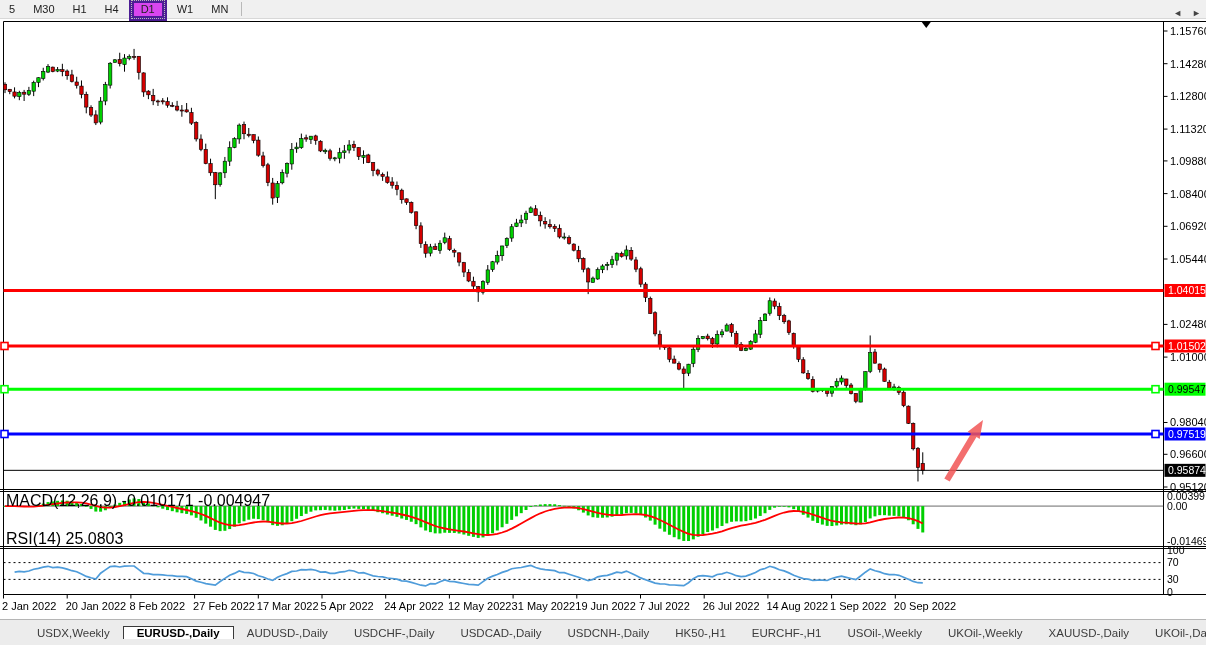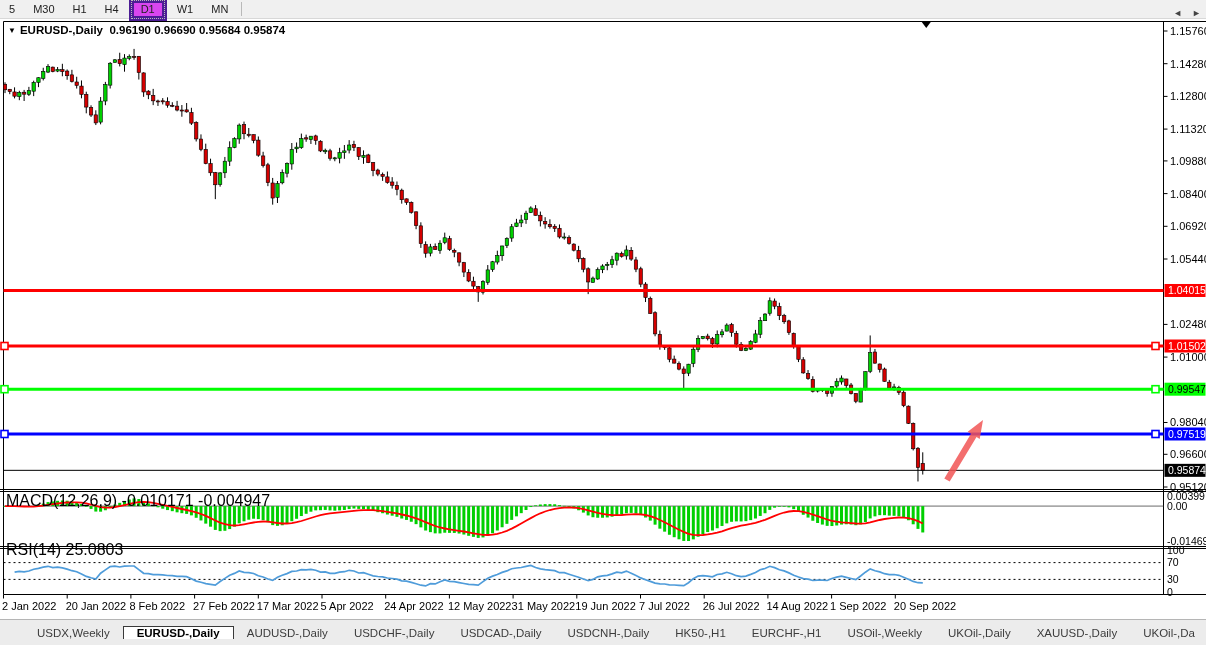--- a/index.html
+++ b/index.html
@@ -11,21 +11,21 @@
            border-bottom:1px solid #d8d8d8;display:flex;align-items:center;
            font-size:11px;color:#222;z-index:5;}
   .tfbtn{padding:1px 8px;margin:0 1px;line-height:13px;}
   .tfbtn.active{background:#d946ef;border:5px solid #4c1d95;outline:1px dotted #bbb;outline-offset:-3px;padding:0 7px;}
   .tfsep{width:1px;height:14px;background:#b9b9b9;margin:0 4px;}
   
   .chart-header{position:absolute;top:24px;left:8px;font-size:11.5px;font-weight:bold;color:#000;z-index:4;letter-spacing:0;}
   .chart-header .tri{font-size:8px;vertical-align:1px;margin-right:4px;}
   .ind-label{position:absolute;font-size:16px;color:#000;z-index:4;}
   #macd-label{top:492px;left:6px;}
-  #rsi-label{top:541px;left:6px;}
+  #rsi-label{top:530px;left:6px;}
   
   .tabbar{position:absolute;left:0;top:619px;width:1206px;height:26px;background:#ececec;
           border-top:1px solid #b5b5b5;display:flex;align-items:center;font-size:11.5px;
           color:#3c3c3c;padding-left:24px;box-sizing:border-box;z-index:5;}
   .tab{display:flex;align-items:center;padding:0 13px;white-space:nowrap;}
   .tab.active{background:#fff;border:1px solid #3a3a3a;border-bottom:none;font-weight:bold;color:#000;}
   .tabsep{width:1px;height:12px;background:#9f9f9f;align-self:center;}
   .tab-scroll{position:absolute;right:3px;top:0;height:26px;display:flex;align-items:center;gap:6px;
               font-size:9px;color:#444;z-index:6;}
   .tab-scroll span{padding:1px 2px;}
@@ -720,23 +720,20 @@
       <line x1="767.9000000000001" y1="594.5" x2="767.9000000000001" y2="598.5" stroke="#000" stroke-width="1"></line>
       <text x="766.4000000000001" y="610" font-size="11" fill="#000">14 Aug 2022</text>
       <line x1="831.6" y1="594.5" x2="831.6" y2="598.5" stroke="#000" stroke-width="1"></line>
       <text x="830.1" y="610" font-size="11" fill="#000">1 Sep 2022</text>
       <line x1="895.3000000000001" y1="594.5" x2="895.3000000000001" y2="598.5" stroke="#000" stroke-width="1"></line>
       <text x="893.8000000000001" y="610" font-size="11" fill="#000">20 Sep 2022</text>
       <polygon points="921.76,22 930.76,22 926.26,28" fill="#000000"></polygon>
       <polygon points="944.3,478.4 971.0,433.8 967.7,431.8 983.0,420.0 979.7,439.0 976.5,437.1 949.7,481.6" fill="#f15555" fill-opacity="0.85"></polygon>
     </svg>
 
-  <div class="chart-header">
-    <span class="tri">▼</span><span>EURUSD-,Daily</span>&nbsp;&nbsp;<span>0.96190 0.96690 0.95684 0.95874</span>
-  </div>
 
   <div class="ind-label" id="macd-label">MACD(12,26,9) -0.010171 -0.004947</div>
   <div class="ind-label" id="rsi-label">RSI(14) 25.0803</div>
 
   <div class="tabbar" id="tabbar">
       <span class="tab">USDX,Weekly</span>
       <span class="tab active">EURUSD-,Daily</span>
       <span class="tab">AUDUSD-,Daily</span>
       <span class="tabsep"></span>
       <span class="tab">USDCHF-,Daily</span>
@@ -744,21 +741,21 @@
       <span class="tab">USDCAD-,Daily</span>
       <span class="tabsep"></span>
       <span class="tab">USDCNH-,Daily</span>
       <span class="tabsep"></span>
       <span class="tab">HK50-,H1</span>
       <span class="tabsep"></span>
       <span class="tab">EURCHF-,H1</span>
       <span class="tabsep"></span>
       <span class="tab">USOil-,Weekly</span>
       <span class="tabsep"></span>
-      <span class="tab">UKOil-,Daily</span>
+      <span class="tab">UKOil-,Weekly</span>
       <span class="tabsep"></span>
       <span class="tab">XAUUSD-,Daily</span>
       <span class="tabsep"></span>
       <span class="tab">UKOil-,Da</span>
     </div>
   <div class="tab-scroll">
     <span>◄</span>
     <span>►</span>
   </div>
 </div>

